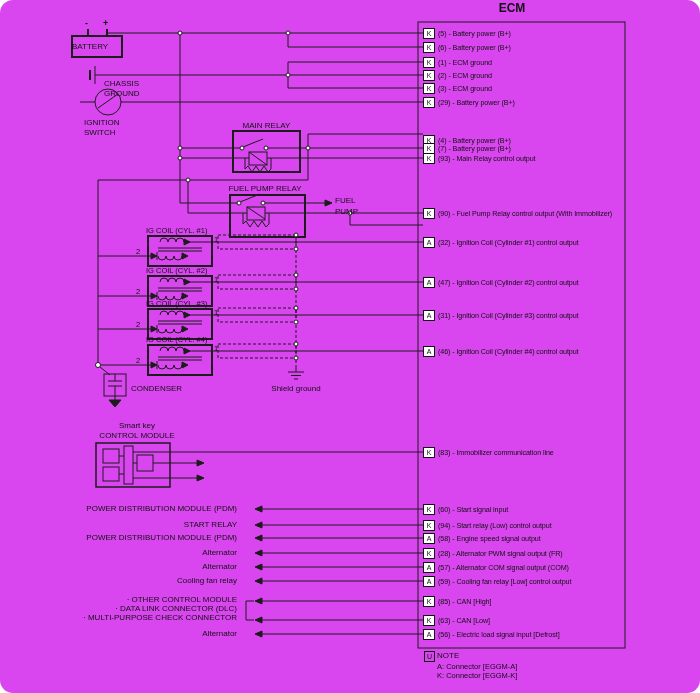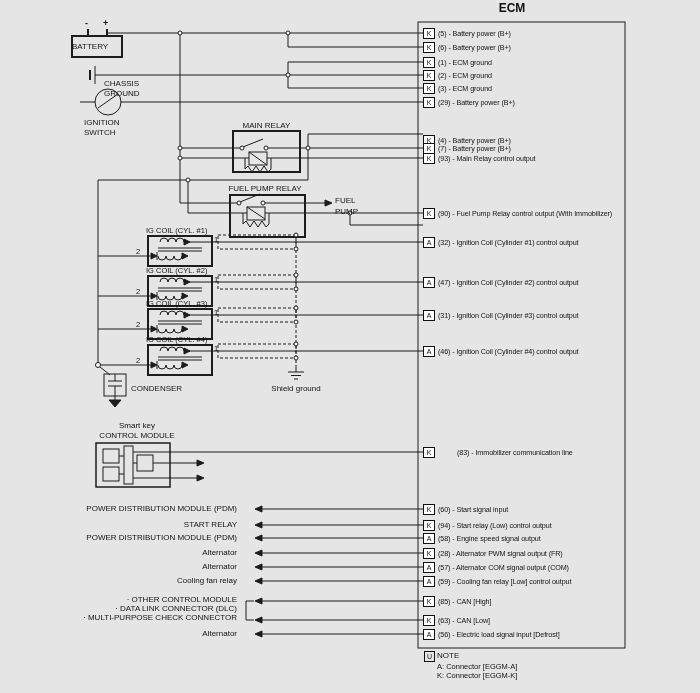--- a/index.html
+++ b/index.html
@@ -1,17 +1,17 @@
 <!DOCTYPE html>
 <html><head>
 <meta charset="utf-8">
 <style>
   html,body{margin:0;padding:0;background:#fff;}
-  #page{position:relative;width:700px;height:693px;background:#e5e5e5;overflow:hidden;
-        font-family:"Liberation Sans",sans-serif;color:#111;}
+  #page{position:relative;width:700px;height:693px;background:#d946ef;overflow:hidden;
+        font-family:"Liberation Sans",sans-serif;color:#111;border-radius:13px;}
   #wiring{position:absolute;left:0;top:0;}
   .lbl{position:absolute;font-size:8px;line-height:9px;color:#111;white-space:nowrap;}
   .c{text-align:center;}
   .r{text-align:right;}
   .small{font-size:7.5px;}
   .sign{font-size:9px;font-weight:bold;}
   .title{font-size:12px;font-weight:bold;}
   .pin{position:absolute;left:423px;height:12px;display:flex;align-items:center;white-space:nowrap;}
   .pl{display:inline-block;border:1px solid #111;min-width:8px;height:9px;line-height:9px;
       text-align:center;font-size:7px;padding:0 1px;background:#fff;}
@@ -308,21 +308,21 @@
       <span class="pt">(47) - Ignition Coil (Cylinder #2) control output</span>
     </div>
 <div class="pin" style="top:309px;">
       <span class="pl">A</span>
       <span class="pt">(31) - Ignition Coil (Cylinder #3) control output</span>
     </div>
 <div class="pin" style="top:345px;">
       <span class="pl">A</span>
       <span class="pt">(46) - Ignition Coil (Cylinder #4) control output</span>
     </div>
-<div class="pin" style="top:446px;gap:19px;">
+<div class="pin" style="top:446px;">
       <span class="pl">K</span>
       <span class="pt">(83) - Immobilizer communication line</span>
     </div>
 <div class="pin" style="top:503px;">
       <span class="pl">K</span>
       <span class="pt">(60) - Start signal input</span>
     </div>
 <div class="pin" style="top:519px;">
       <span class="pl">K</span>
       <span class="pt">(94) - Start relay (Low) control output</span>

